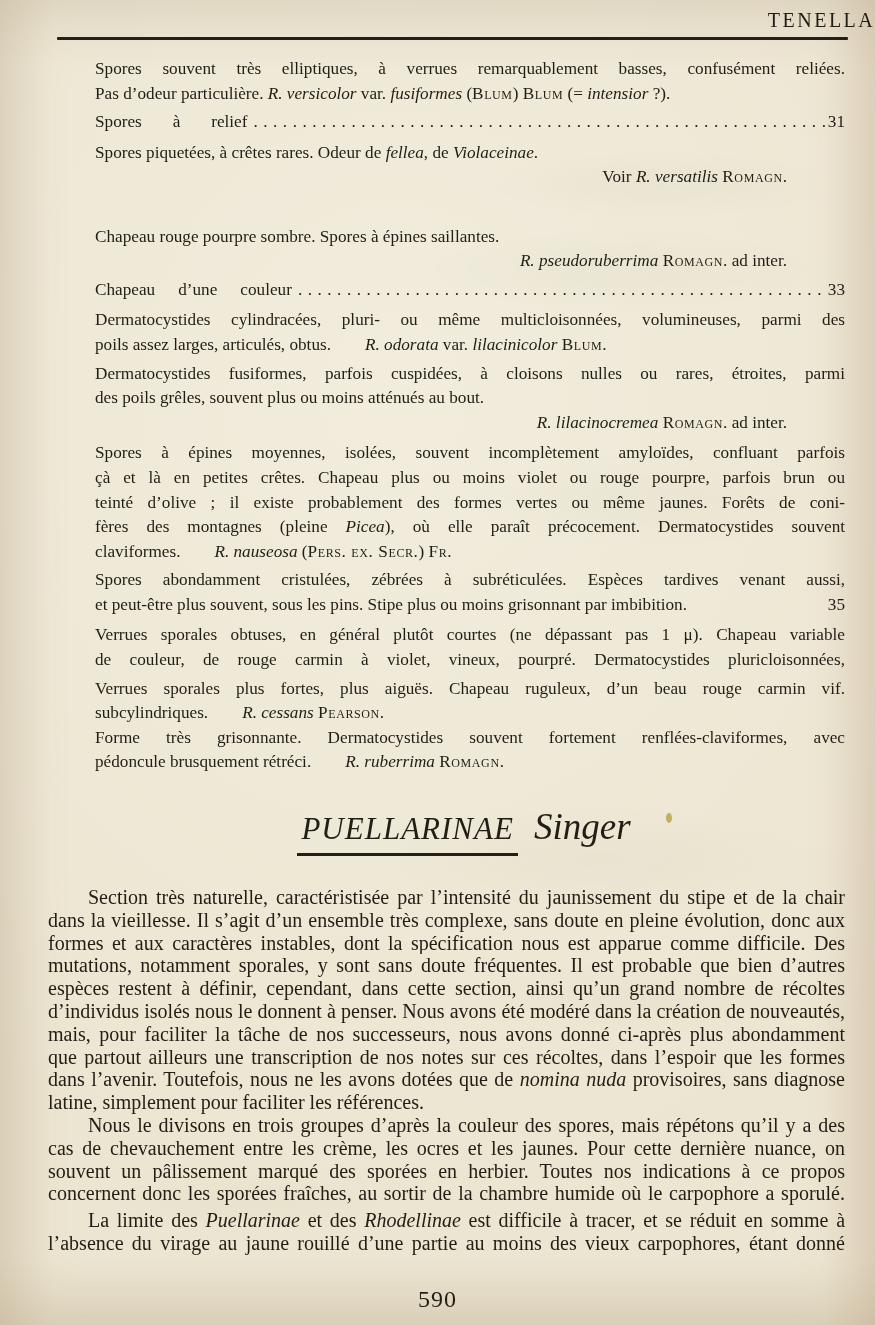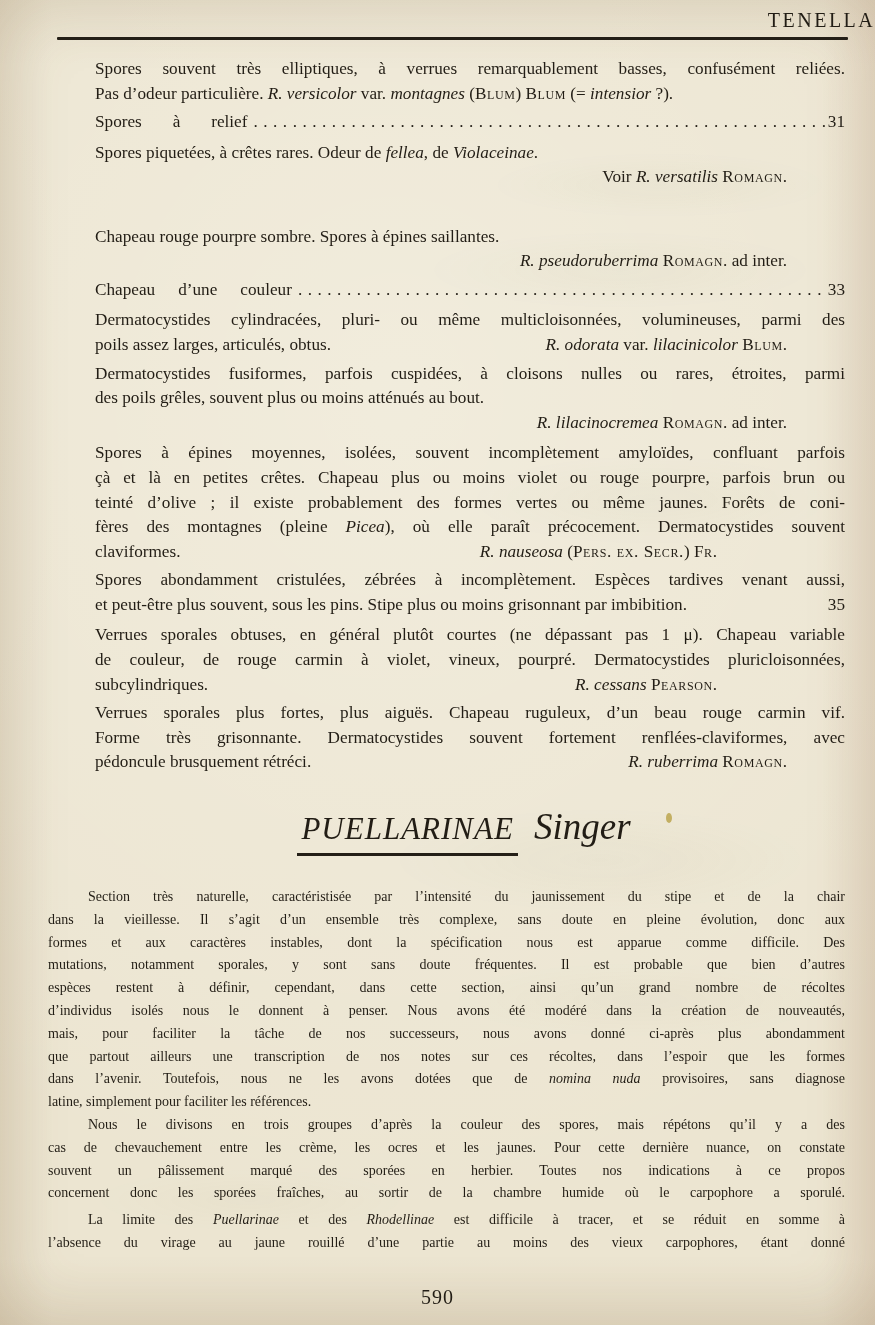--- a/index.html
+++ b/index.html
@@ -35,62 +35,62 @@
   
   .key{font-size:17.2px;--klh:24.6px;}
   .key-item{position:relative;padding-left:40px;margin-bottom:6px;}
   .key .ln{line-height:var(--klh);height:var(--klh);}
 
   .ln{position:relative;overflow:hidden;
       text-align:justify;text-align-last:justify;font-family:Liberation Serif, serif;}
   .ln.t-left{text-align-last:left;}
   .ln.t-ref{text-align:left;text-align-last:right;}
   .ln.alt{margin-top:4px;}
-  .ln.t-split{display:flex;justify-content:space-between;align-items:baseline;text-align-last:left;}
+  .ln.t-split{display:flex;justify-content:flex-start;align-items:baseline;text-align-last:left;gap:34px;}
   .ln.fx{display:flex;align-items:baseline;text-align-last:left;}
   .dots{flex:1 1 auto;overflow:hidden;white-space:nowrap;letter-spacing:5.5px;margin:0 2px 0 6px;}
   .endn{flex:none;}
   .pr1{padding-right:58px;}
   .pr2{padding-right:128px;}
 
   .s-i{font-style:italic;}
   .s-sc{font-variant:small-caps;letter-spacing:.6px;}
 
   
   .heading{text-align:center;margin:30px 0 30px;transform:translateX(14px);}
   .hword{font-style:italic;font-size:31px;letter-spacing:1px;
     border-bottom:3px solid #241f17;padding:0 4px 6px;display:inline-block;}
   .hauthor{font-style:italic;font-size:37px;margin-left:16px;}
 
   
-  .paras{margin-left:-7px;width:797px;font-size:14px;}
+  .paras{margin-left:-7px;width:797px;font-size:20px;}
   .paras .ln{line-height:22.8px;height:22.8px;}
   .paras .ln.ind{text-indent:40px;}
   .para.gap{margin-top:4px;}
 
   .pagefoot{position:absolute;top:1286px;left:0;width:100%;text-align:center;
-    font-size:20px;letter-spacing:1px;}
+    font-size:24px;letter-spacing:1px;}
 </style>
 </head>
 <body>
 
 <div class="vignette"></div>
 <div class="bleed"></div>
 <div class="speck"></div>
 
 <div class="pagehead">
   <span class="t">TENELLAE</span>
 </div>
 <div class="rule"></div>
 
 <div class="content">
   <div class="key" id="key-root">
       <div class="key-item">
         <div class="ln t-just"><span>Spores souvent très elliptiques, à verrues remarquablement basses, confusément reliées.</span></div>
-        <div class="ln t-left"><span>Pas d’odeur particulière. </span><span class="s-i">R. versicolor</span><span> var. </span><span class="s-i">montagnes</span><span> (</span><span class="s-sc">Blum</span><span>) </span><span class="s-sc">Blum</span><span> (= </span><span class="s-i">intensior</span><span> ?).</span></div>
+        <div class="ln t-left"><span>Pas d’odeur particulière. </span><span class="s-i">R. versicolor</span><span> var. </span><span class="s-i">fusiformes</span><span> (</span><span class="s-sc">Blum</span><span>) </span><span class="s-sc">Blum</span><span> (= </span><span class="s-i">intensior</span><span> ?).</span></div>
         <div class="ln t-leader alt fx">
           <span><span>Spores à relief ornemental beaucoup plus fort </span></span>
           <span class="dots">........................................................................................................................</span>
           <span class="endn">31</span>
         </div>
       </div>
       <div class="key-item">
         <div class="ln t-left"><span>Spores piquetées, à crêtes rares. Odeur de </span><span class="s-i">fellea</span><span>, de </span><span class="s-i">Violaceinae</span><span>.</span></div>
         <div class="ln t-ref pr1"><span>Voir </span><span class="s-i">R. versatilis</span><span> </span><span class="s-sc">Romagn</span><span>.</span></div>
         <div class="ln t-endnum alt fx">
@@ -119,34 +119,34 @@
       </div>
       <div class="key-item">
         <div class="ln t-just"><span>Spores à épines moyennes, isolées, souvent incomplètement amyloïdes, confluant parfois</span></div>
         <div class="ln t-just"><span>çà et là en petites crêtes. Chapeau plus ou moins violet ou rouge pourpre, parfois brun ou</span></div>
         <div class="ln t-just"><span>teinté d’olive ; il existe probablement des formes vertes ou même jaunes. Forêts de coni-</span></div>
         <div class="ln t-just"><span>fères des montagnes (pleine </span><span class="s-i">Picea</span><span>), où elle paraît précocement. Dermatocystides souvent</span></div>
         <div class="ln t-split">
           <span><span>claviformes.</span></span>
           <span class="pr2"><span class="s-i">R. nauseosa</span><span> (</span><span class="s-sc">Pers. ex. Secr.</span><span>) </span><span class="s-sc">Fr</span><span>.</span></span>
         </div>
-        <div class="ln t-just alt"><span>Spores abondamment cristulées, zébrées à incomplètement. Espèces tardives venant aussi,</span></div>
+        <div class="ln t-just alt"><span>Spores abondamment cristulées, zébrées à subréticulées. Espèces tardives venant aussi,</span></div>
         <div class="ln t-endnum fx">
           <span style="flex: 1 1 auto;"><span>et peut-être plus souvent, sous les pins. Stipe plus ou moins grisonnant par imbibition.</span></span>
           <span class="endn" style="margin-left: 8px;">35</span>
         </div>
       </div>
       <div class="key-item">
         <div class="ln t-just"><span>Verrues sporales obtuses, en général plutôt courtes (ne dépassant pas 1 μ). Chapeau variable</span></div>
         <div class="ln t-just"><span>de couleur, de rouge carmin à violet, vineux, pourpré. Dermatocystides pluricloisonnées,</span></div>
+        <div class="ln t-just alt"><span>Verrues sporales plus fortes, plus aiguës. Chapeau ruguleux, d’un beau rouge carmin vif.</span></div>
         <div class="ln t-split">
           <span><span>subcylindriques.</span></span>
           <span class="pr2"><span class="s-i">R. cessans</span><span> </span><span class="s-sc">Pearson</span><span>.</span></span>
         </div>
-        <div class="ln t-just alt"><span>Verrues sporales plus fortes, plus aiguës. Chapeau ruguleux, d’un beau rouge carmin vif.</span></div>
         <div class="ln t-just"><span>Forme très grisonnante. Dermatocystides souvent fortement renflées-claviformes, avec</span></div>
         <div class="ln t-split">
           <span><span>pédoncule brusquement rétréci.</span></span>
           <span class="pr1"><span class="s-i">R. ruberrima</span><span> </span><span class="s-sc">Romagn</span><span>.</span></span>
         </div>
       </div>
     </div>
 
   <div class="heading">
     <span class="hword">PUELLARINAE</span><span class="hauthor">Singer</span>

